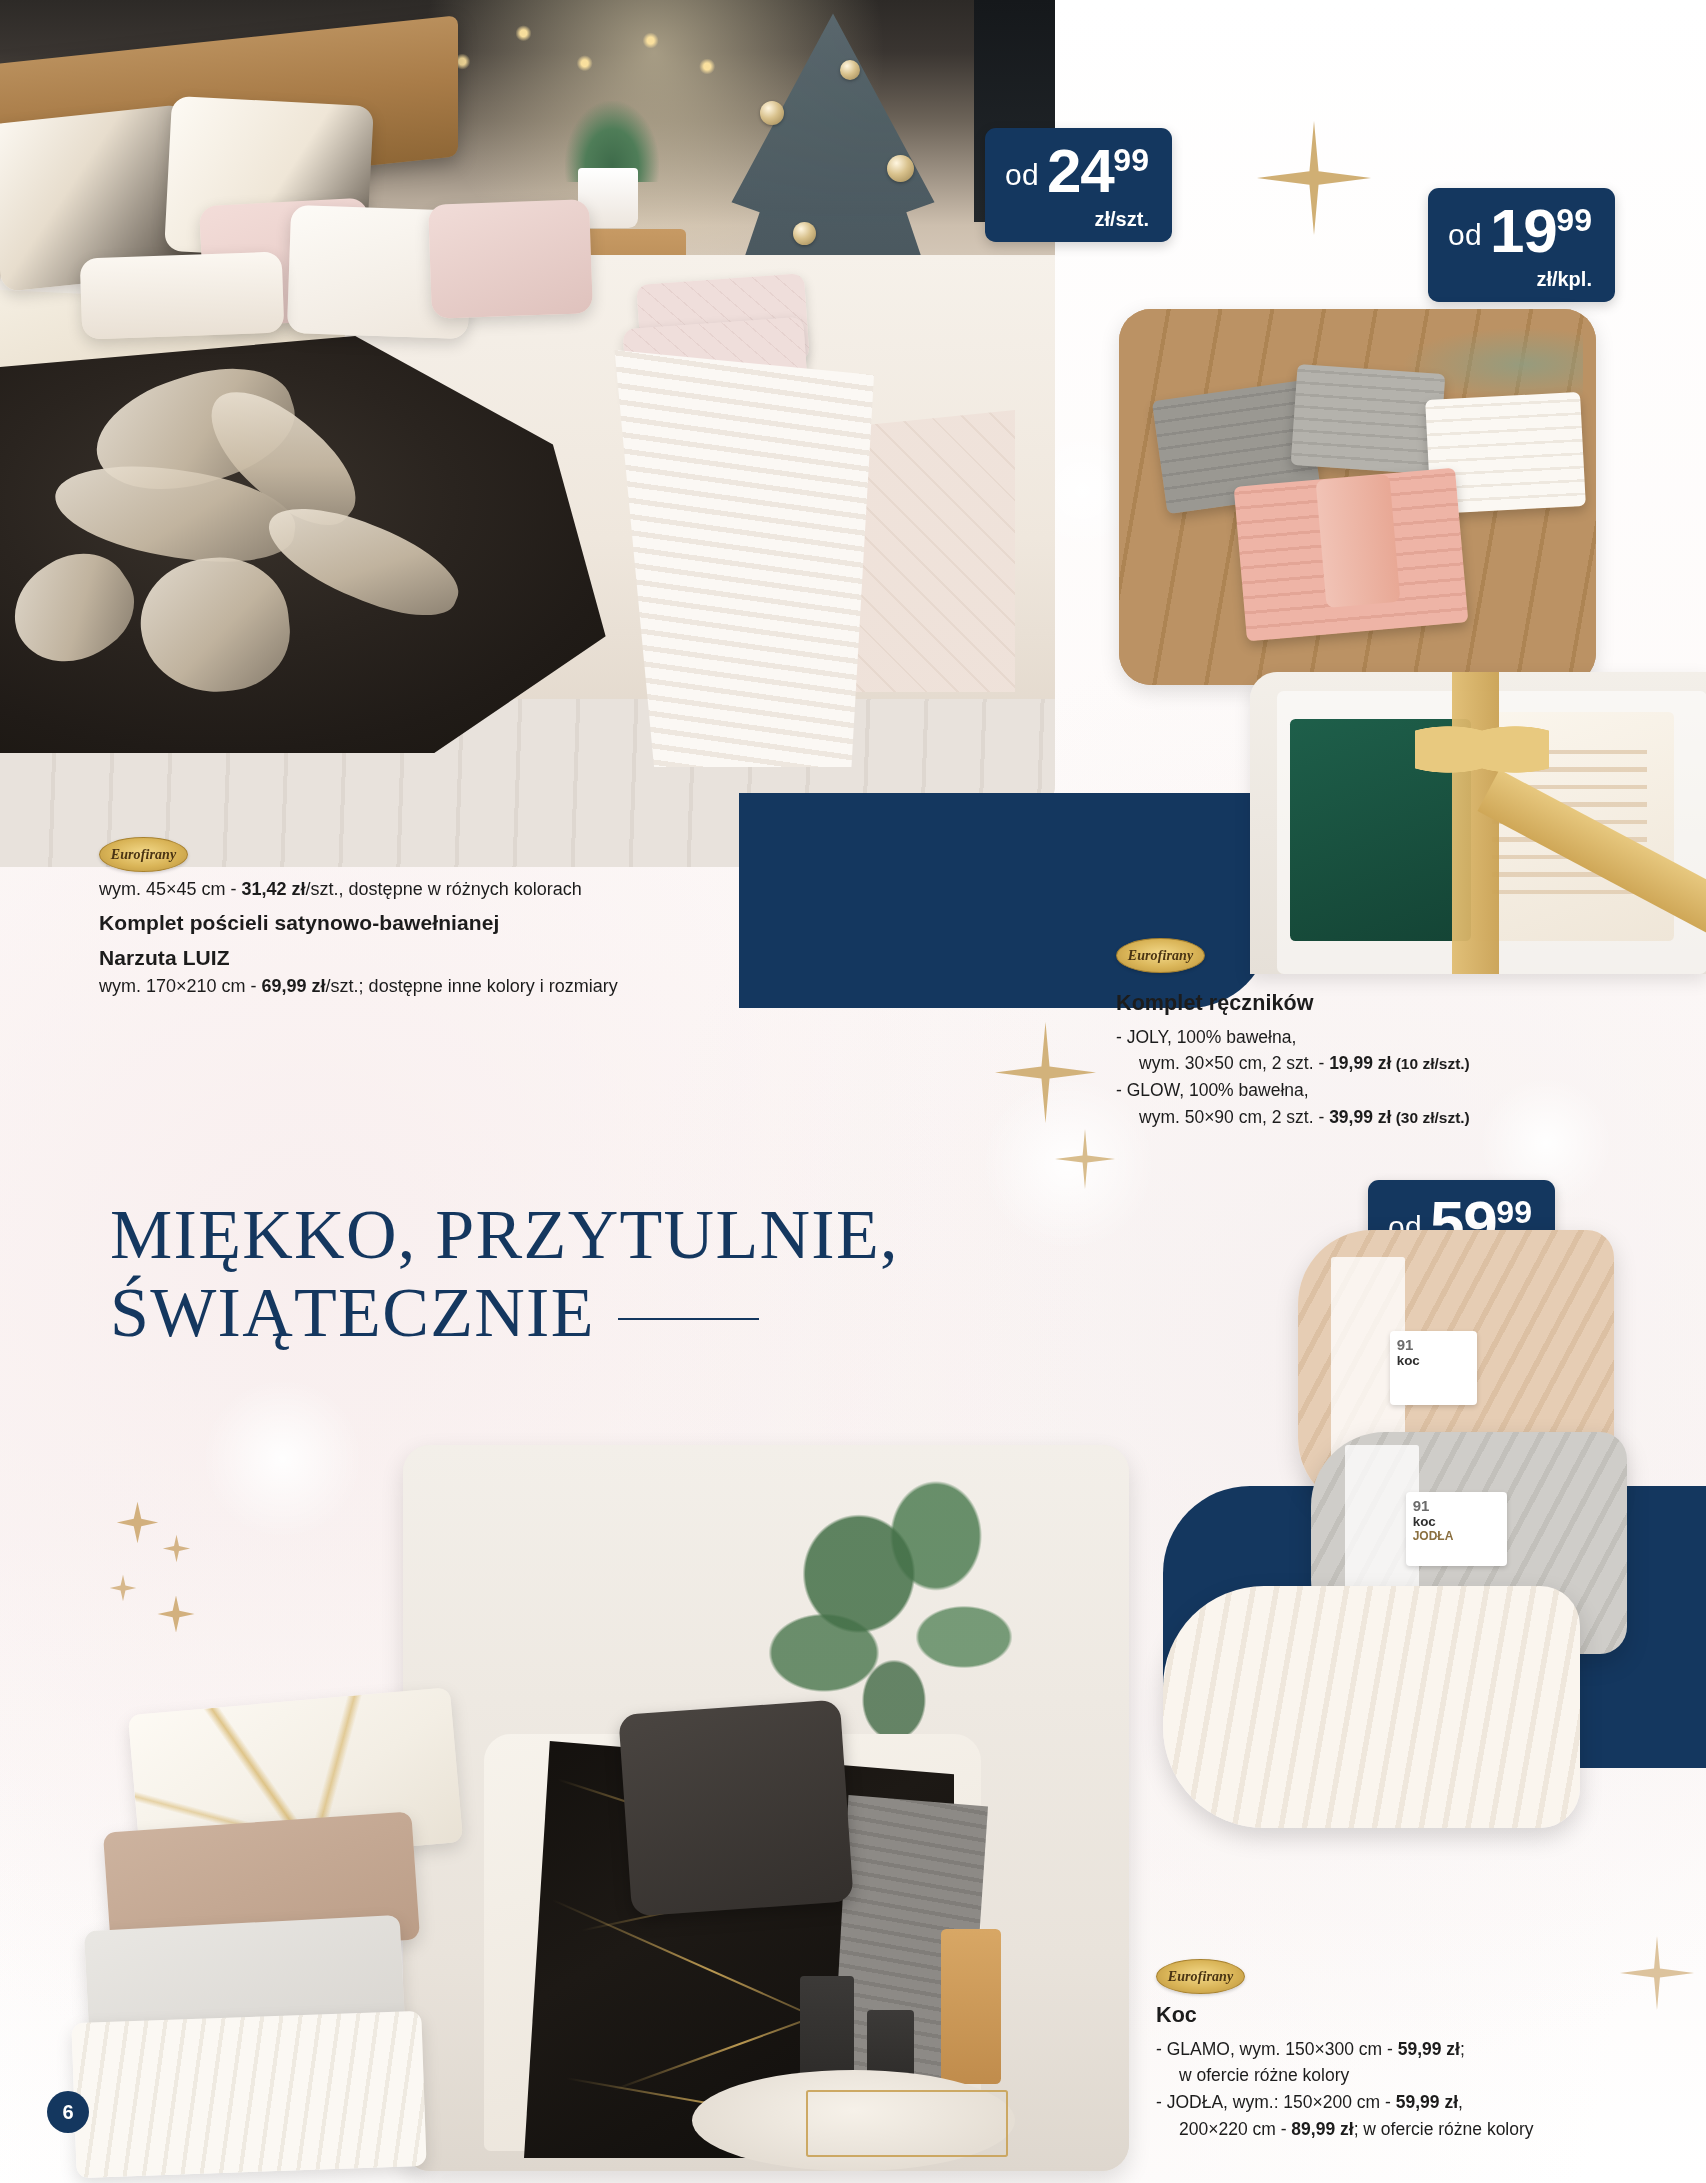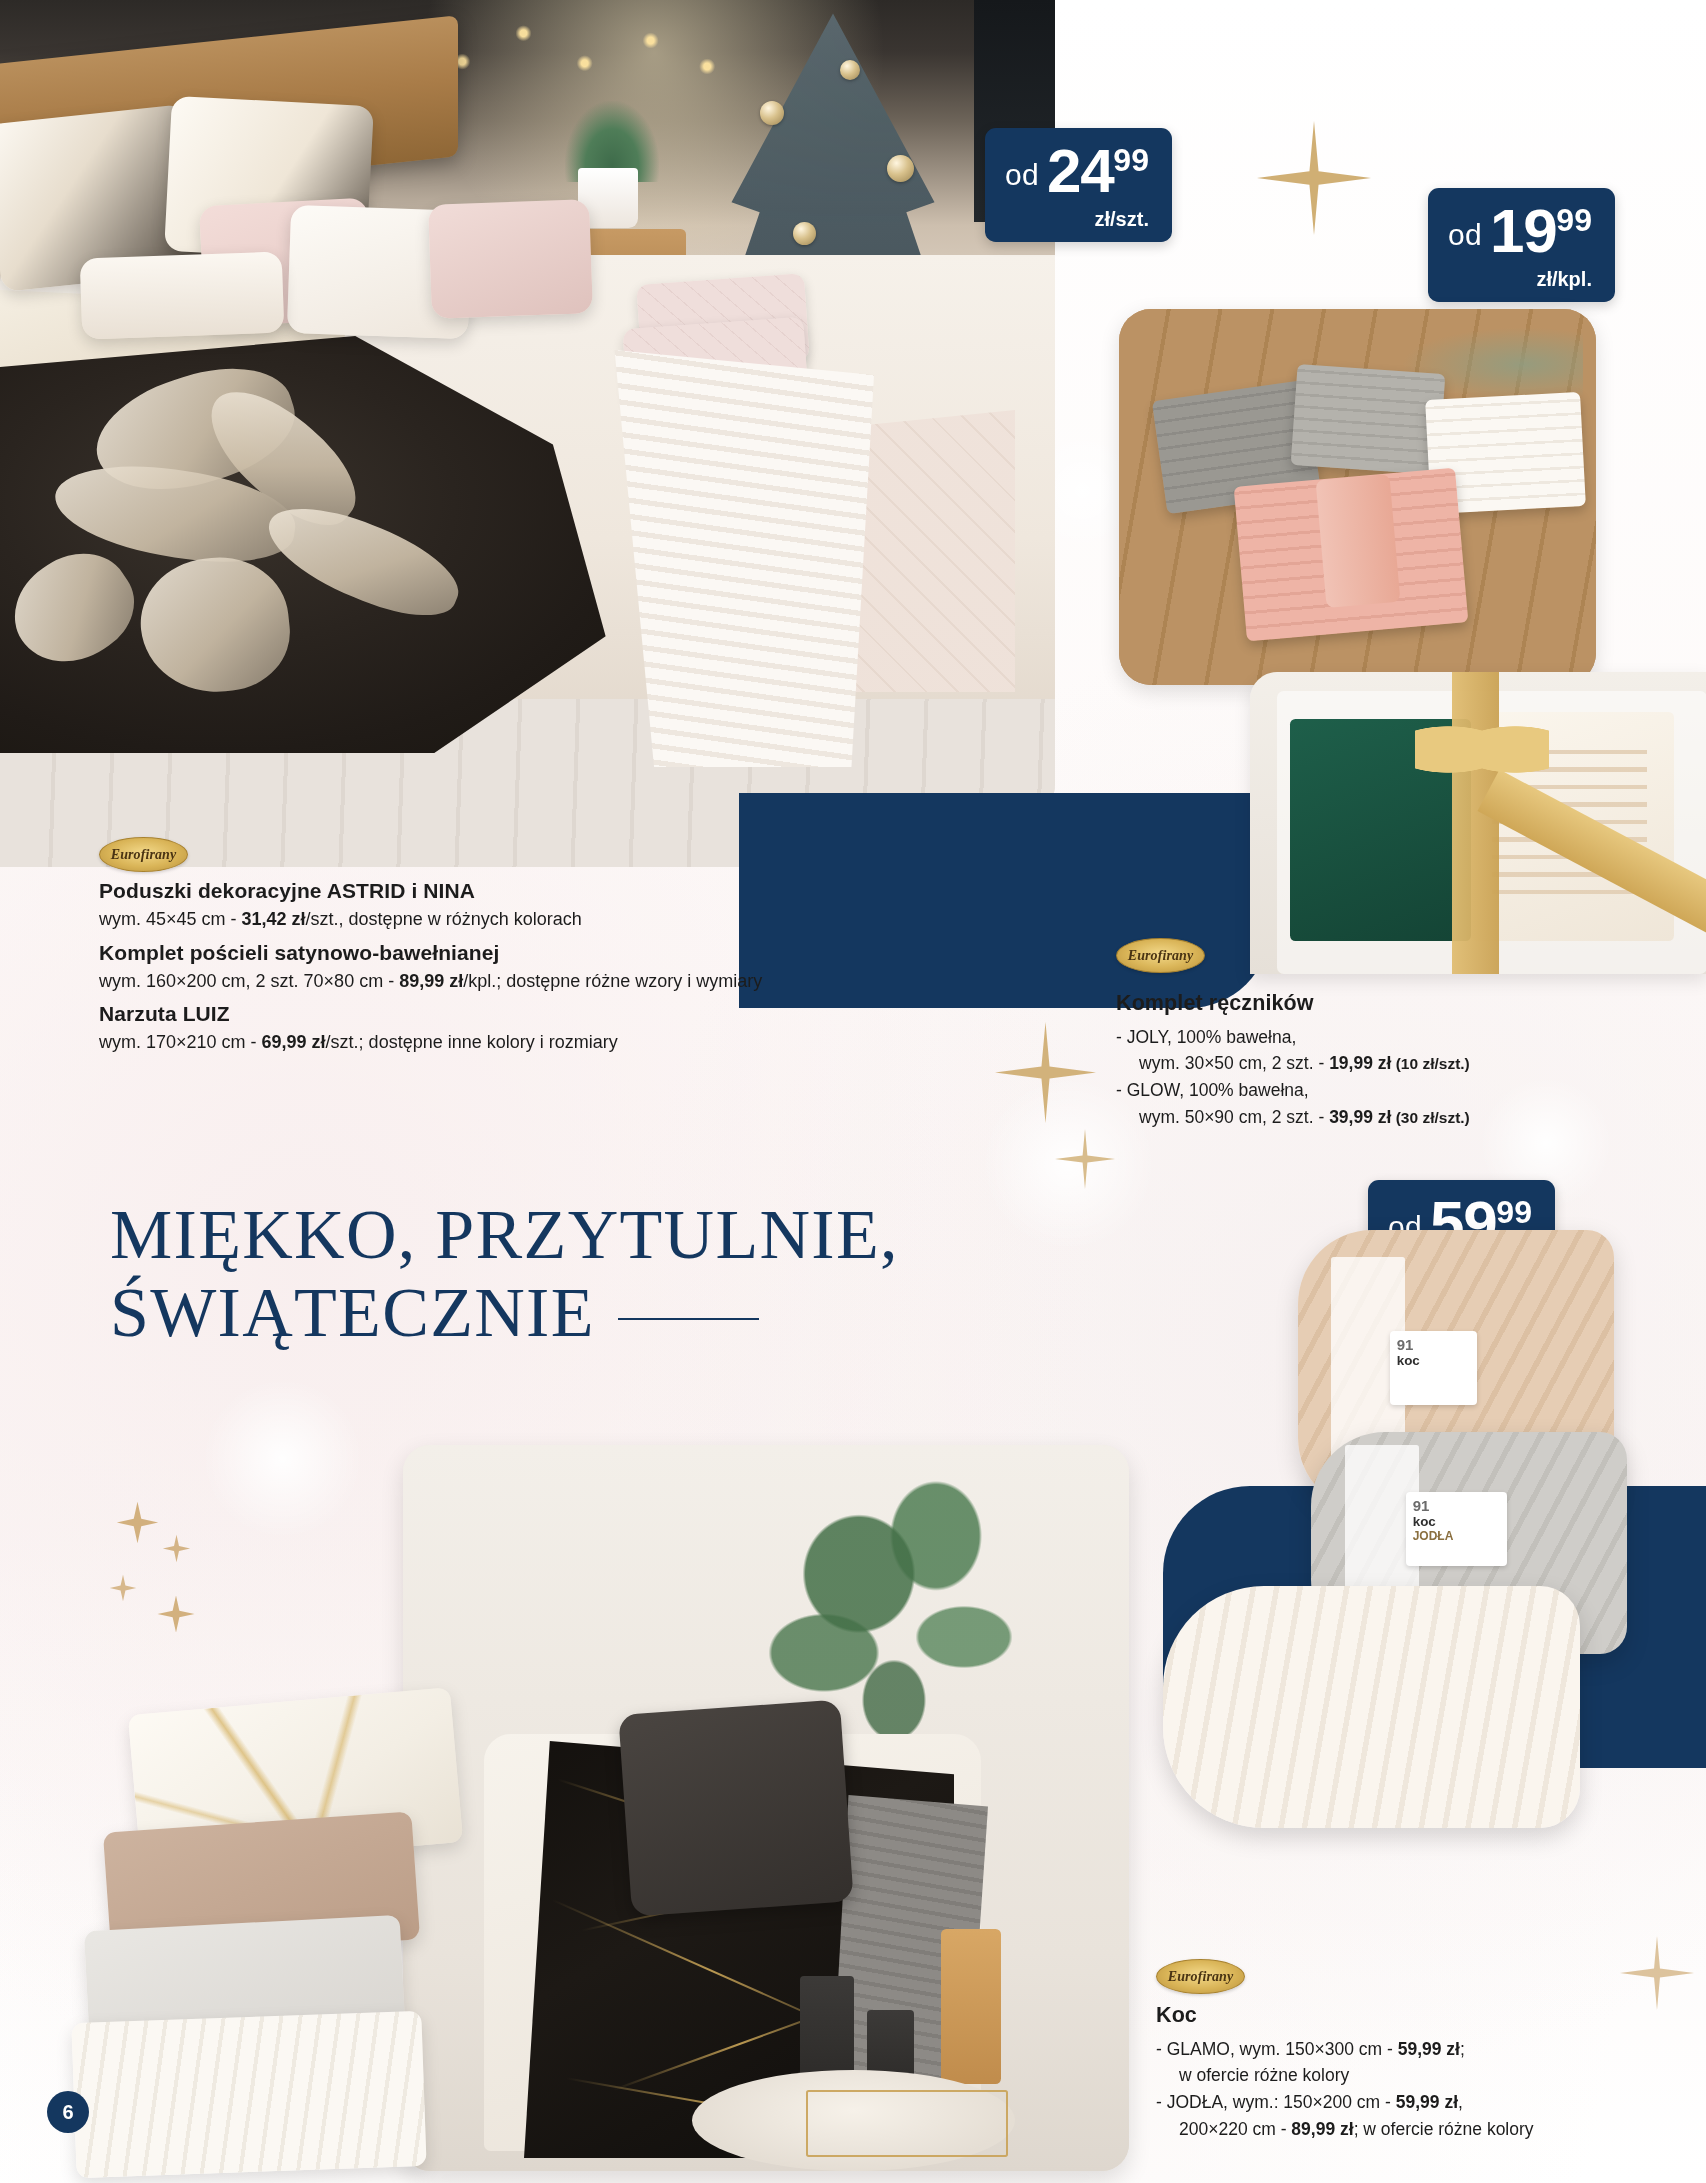--- a/index.html
+++ b/index.html
@@ -487,26 +487,24 @@
   <div class="gb-ribbon-d"></div>
   <div class="gb-bow"></div>
 </div>
 
 <div class="logo logo-1">
   <span>Eurofirany</span>
 </div>
 
 <div class="txt block-1">
   <div class="grp">
-    <div class="h line">Poduszki dekoracyjne ASTRID i NINA</div>
     <div class="d line"><span>wym. 45×45 cm - </span><b>31,42 zł</b><span>/szt., dostępne w różnych kolorach</span></div>
   </div>
   <div class="grp">
     <div class="h line">Komplet pościeli satynowo-bawełnianej</div>
-    <div class="d line"><span>wym. 160×200 cm, 2 szt. 70×80 cm - </span><b>89,99 zł</b><span>/kpl.; dostępne różne wzory i wymiary</span></div>
   </div>
   <div class="grp">
     <div class="h line">Narzuta LUIZ</div>
     <div class="d line"><span>wym. 170×210 cm - </span><b>69,99 zł</b><span>/szt.; dostępne inne kolory i rozmiary</span></div>
   </div>
   <div class="grp">
   </div>
 </div>
 
 <div class="logo logo-2">

